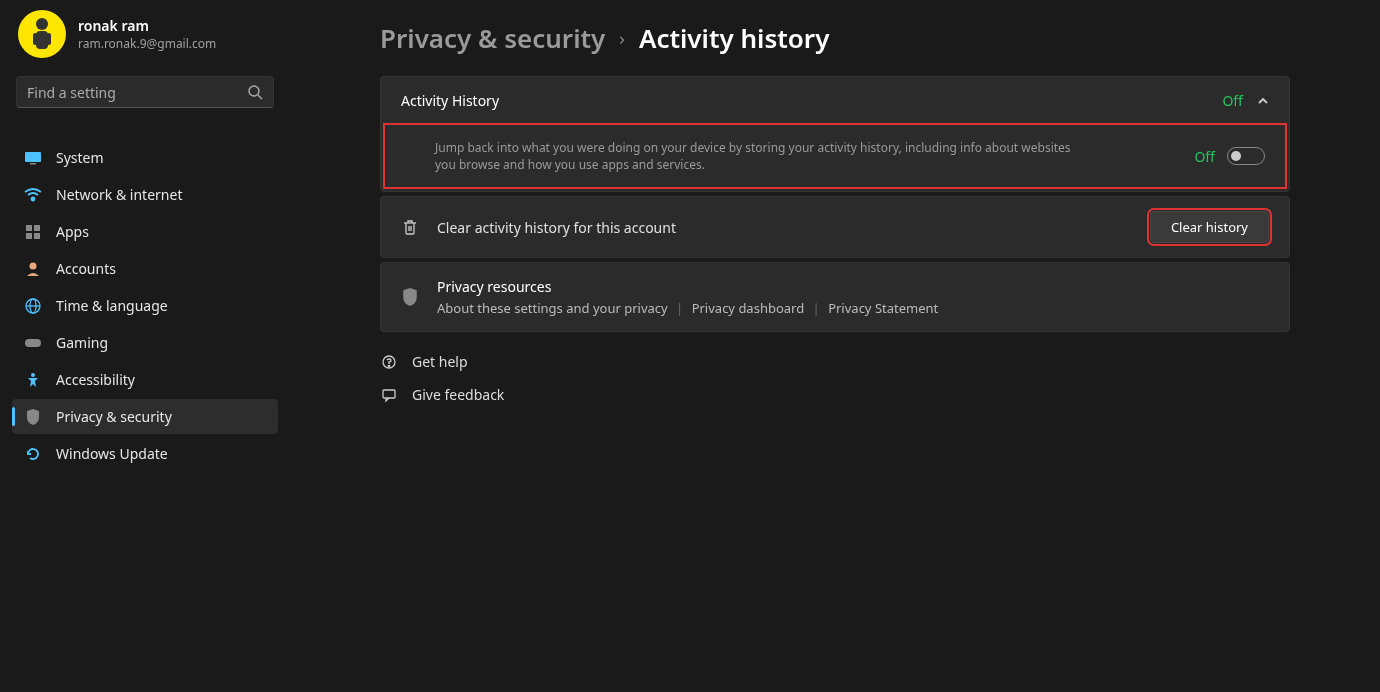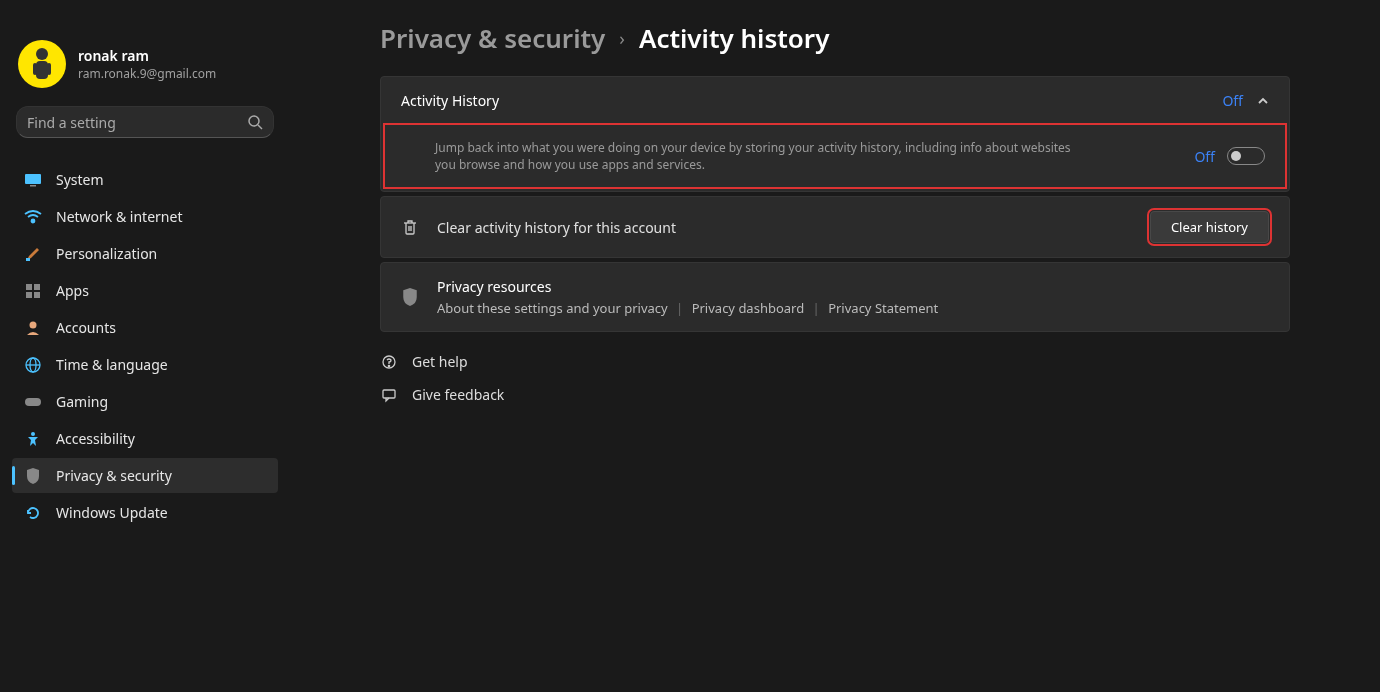--- a/index.html
+++ b/index.html
@@ -1,28 +1,28 @@
 <!DOCTYPE html>
 <html><head>
   <meta charset="utf-8">
   <style>
     * { margin:0; padding:0; box-sizing:border-box; font-family:"Segoe UI", system-ui, sans-serif; }
     body { background:#1a1a1a; color:#e0e0e0; width:1380px; height:692px; overflow:hidden; font-size:14px; }
 
     .layout { display:flex; height:100%; }
 
     
-    .sidebar { width:290px; padding:34px 12px 12px 12px; display:flex; flex-direction:column; }
+    .sidebar { width:290px; padding:4px 12px 12px 12px; display:flex; flex-direction:column; }
     .profile { display:flex; align-items:center; gap:12px; padding:6px 6px 18px 6px; }
     .avatar { width:48px; height:48px; border-radius:50%; background:#ffe600; display:flex; align-items:center; justify-content:center; }
     .avatar svg { width:30px; height:38px; }
     .profile-name { font-weight:600; font-size:14px; color:#fff; }
     .profile-email { font-size:12px; color:#a0a0a0; }
 
-    .search-box { margin:0 4px 24px 4px; position:relative; background:#2b2b2b; border:1px solid #333; border-bottom:1px solid #555; border-radius:12px; height:32px; display:flex; align-items:center; }
+    .search-box { margin:0 4px 32px 4px; position:relative; background:#2b2b2b; border:1px solid #333; border-bottom:1px solid #555; border-radius:4px; height:32px; display:flex; align-items:center; }
     .search-input { background:transparent; border:none; outline:none; color:#ccc; font-size:14px; padding:0 10px; flex:1; }
     .search-input::placeholder { color:#aaa; }
     .search-icon { width:16px; height:16px; margin-right:10px; color:#aaa; }
 
     .nav { display:flex; flex-direction:column; gap:2px; }
     .nav-item { display:flex; align-items:center; gap:14px; padding:8px 12px; border-radius:4px; cursor:pointer; font-size:14px; color:#e6e6e6; }
     .nav-item.active { background:#2d2d2d; position:relative; border-radius:4px; }
     .nav-item.active::before { content:""; position:absolute; left:0; top:8px; bottom:8px; width:3px; background:#4cc2ff; border-radius:2px; }
     .nav-icon { width:18px; height:18px; display:flex; align-items:center; justify-content:center; font-size:15px; flex-shrink:0; }
 
@@ -30,21 +30,21 @@
     .main { flex:1; padding:20px 90px 20px 90px; }
     .breadcrumb { display:flex; align-items:center; gap:14px; margin-bottom:20px; }
     .crumb-parent { font-size:26px; font-weight:600; color:#9a9a9a; }
     .crumb-sep { font-size:18px; color:#8a8a8a; }
     .crumb-current { font-size:26px; font-weight:600; color:#fff; }
 
     .card { background:#2b2b2b; border:1px solid #353535; border-radius:4px; margin-bottom:4px; }
     .card-header { display:flex; align-items:center; justify-content:space-between; padding:14px 20px; cursor:pointer; }
     .card-header .title { font-size:14px; color:#fff; }
     .card-header .rhs { display:flex; align-items:center; gap:14px; }
-    .status-text { font-size:14px; color:#3b82f6;text-align:center; }
+    .status-text { font-size:14px; color:#22c55e;text-align:center; }
     .chevron { width:12px; height:12px; }
 
     .sub-row { display:flex; align-items:center; justify-content:space-between; padding:14px 20px 14px 50px; border-top:1px solid #1a1a1a; }
     .sub-row.highlighted { border:2px solid #d33; border-radius:0; margin:-1px 2px 2px 2px; }
     .sub-text .t1 { font-size:14px; color:#fff; margin-bottom:3px; }
     .sub-text .t2 { font-size:12px; color:#9a9a9a; max-width:640px; }
     .toggle-wrap { display:flex; align-items:center; gap:12px; }
     .toggle { width:38px; height:18px; border-radius:10px; border:1px solid #888; background:#2b2b2b; position:relative; }
     .toggle::after { content:""; position:absolute; left:3px; top:3px; width:10px; height:10px; border-radius:50%; background:#ccc; }
 
@@ -104,29 +104,20 @@
       </div>
       <div class="nav-item">
         <span class="nav-icon">
             <svg width="18" height="14" viewBox="0 0 18 14" fill="none" stroke="#4cc2ff" stroke-width="1.8">
               <path d="M1 4 Q9 -2 17 4"></path>
               <path d="M4 7 Q9 3 14 7"></path>
               <circle cx="9" cy="11" r="1.5" fill="#4cc2ff"></circle>
             </svg>
           </span>
         <span>Network &amp; internet</span>
-      </div>
-      <div class="nav-item">
-        <span class="nav-icon">
-            <svg width="16" height="16" viewBox="0 0 16 16">
-              <path d="M2 14 L4 10 L12 2 L14 4 L6 12 Z" fill="#c97a3a"></path>
-              <rect x="1" y="12" width="4" height="3" fill="#4cc2ff"></rect>
-            </svg>
-          </span>
-        <span>Personalization</span>
       </div>
       <div class="nav-item">
         <span class="nav-icon">
             <svg width="16" height="16" viewBox="0 0 16 16" fill="#888">
               <rect x="1" y="1" width="6" height="6"></rect>
               <rect x="9" y="1" width="6" height="6"></rect>
               <rect x="1" y="9" width="6" height="6"></rect>
               <rect x="9" y="9" width="6" height="6"></rect>
             </svg>
           </span>

